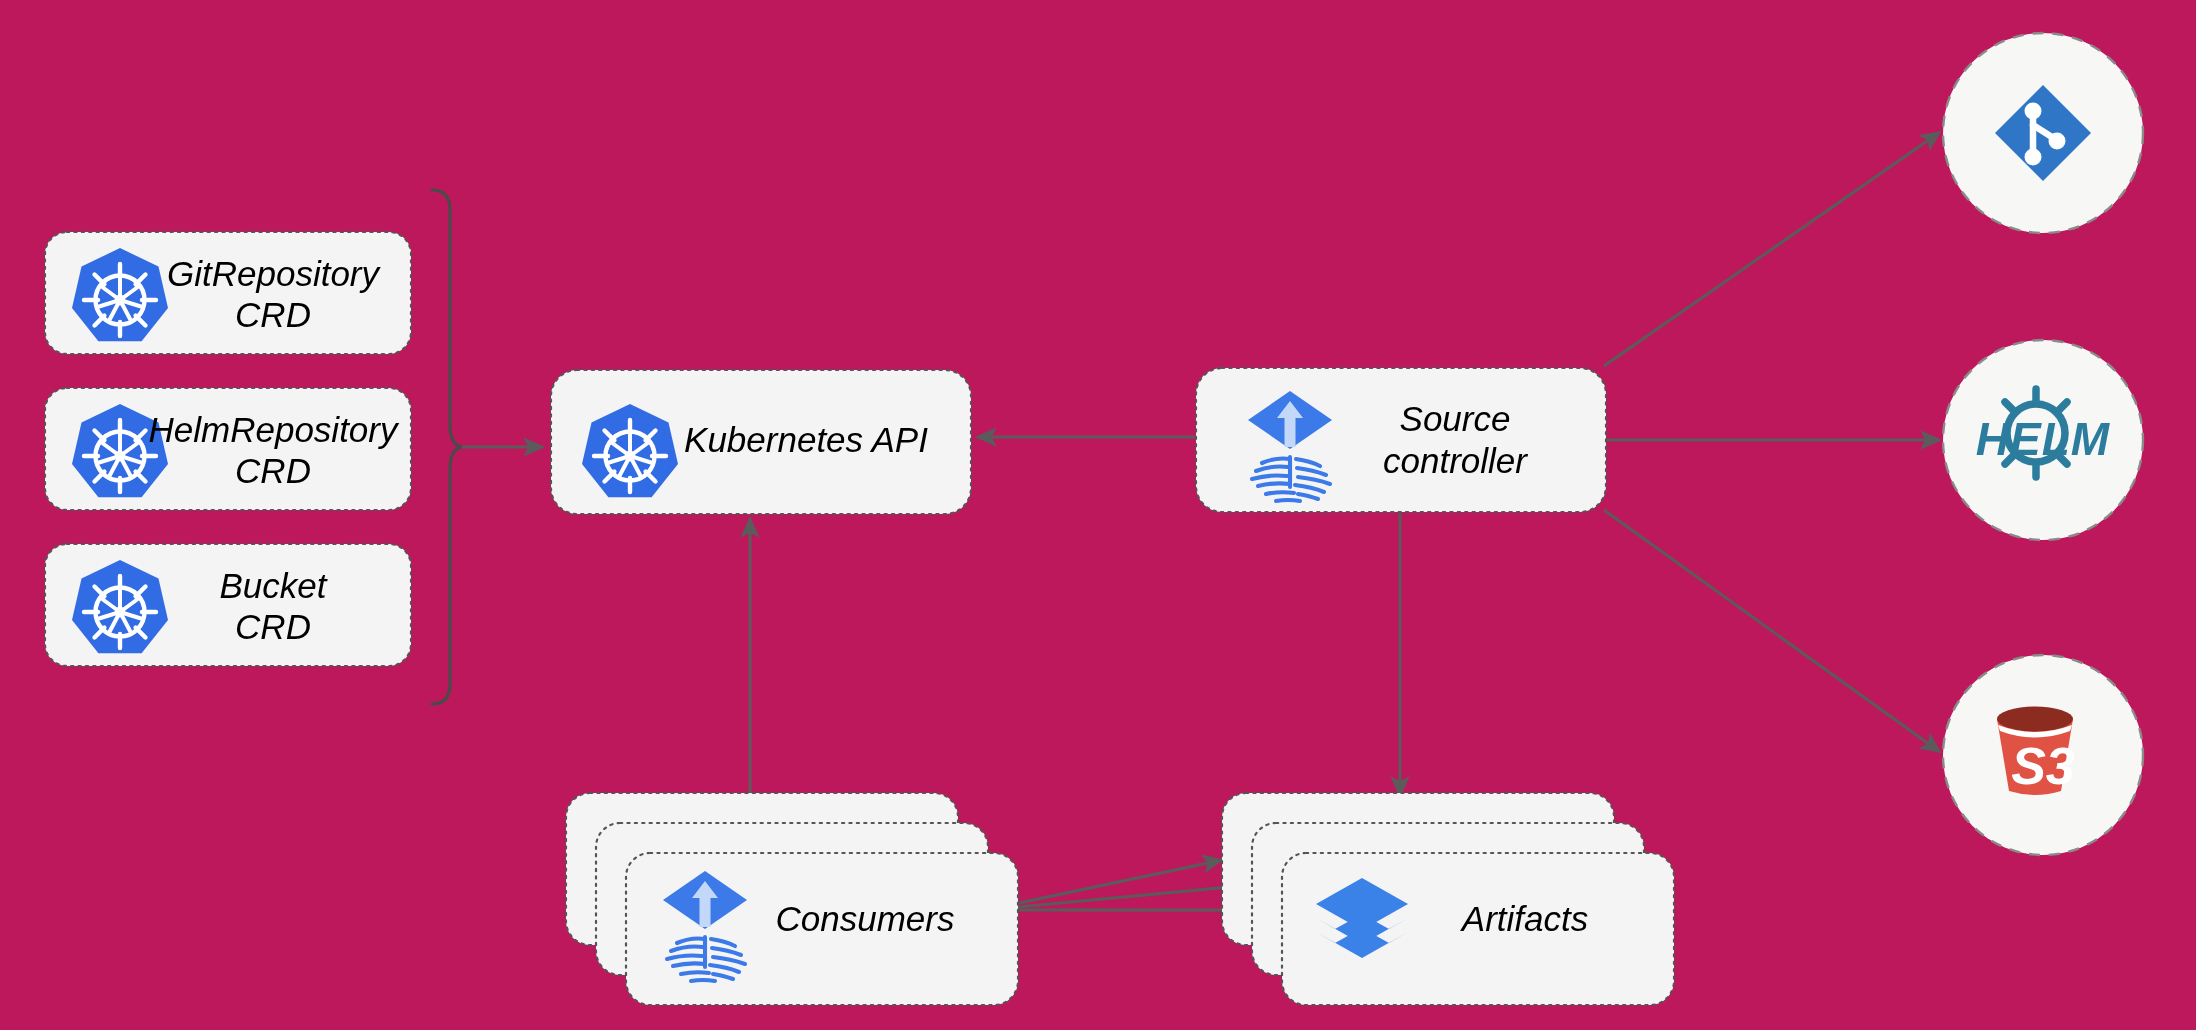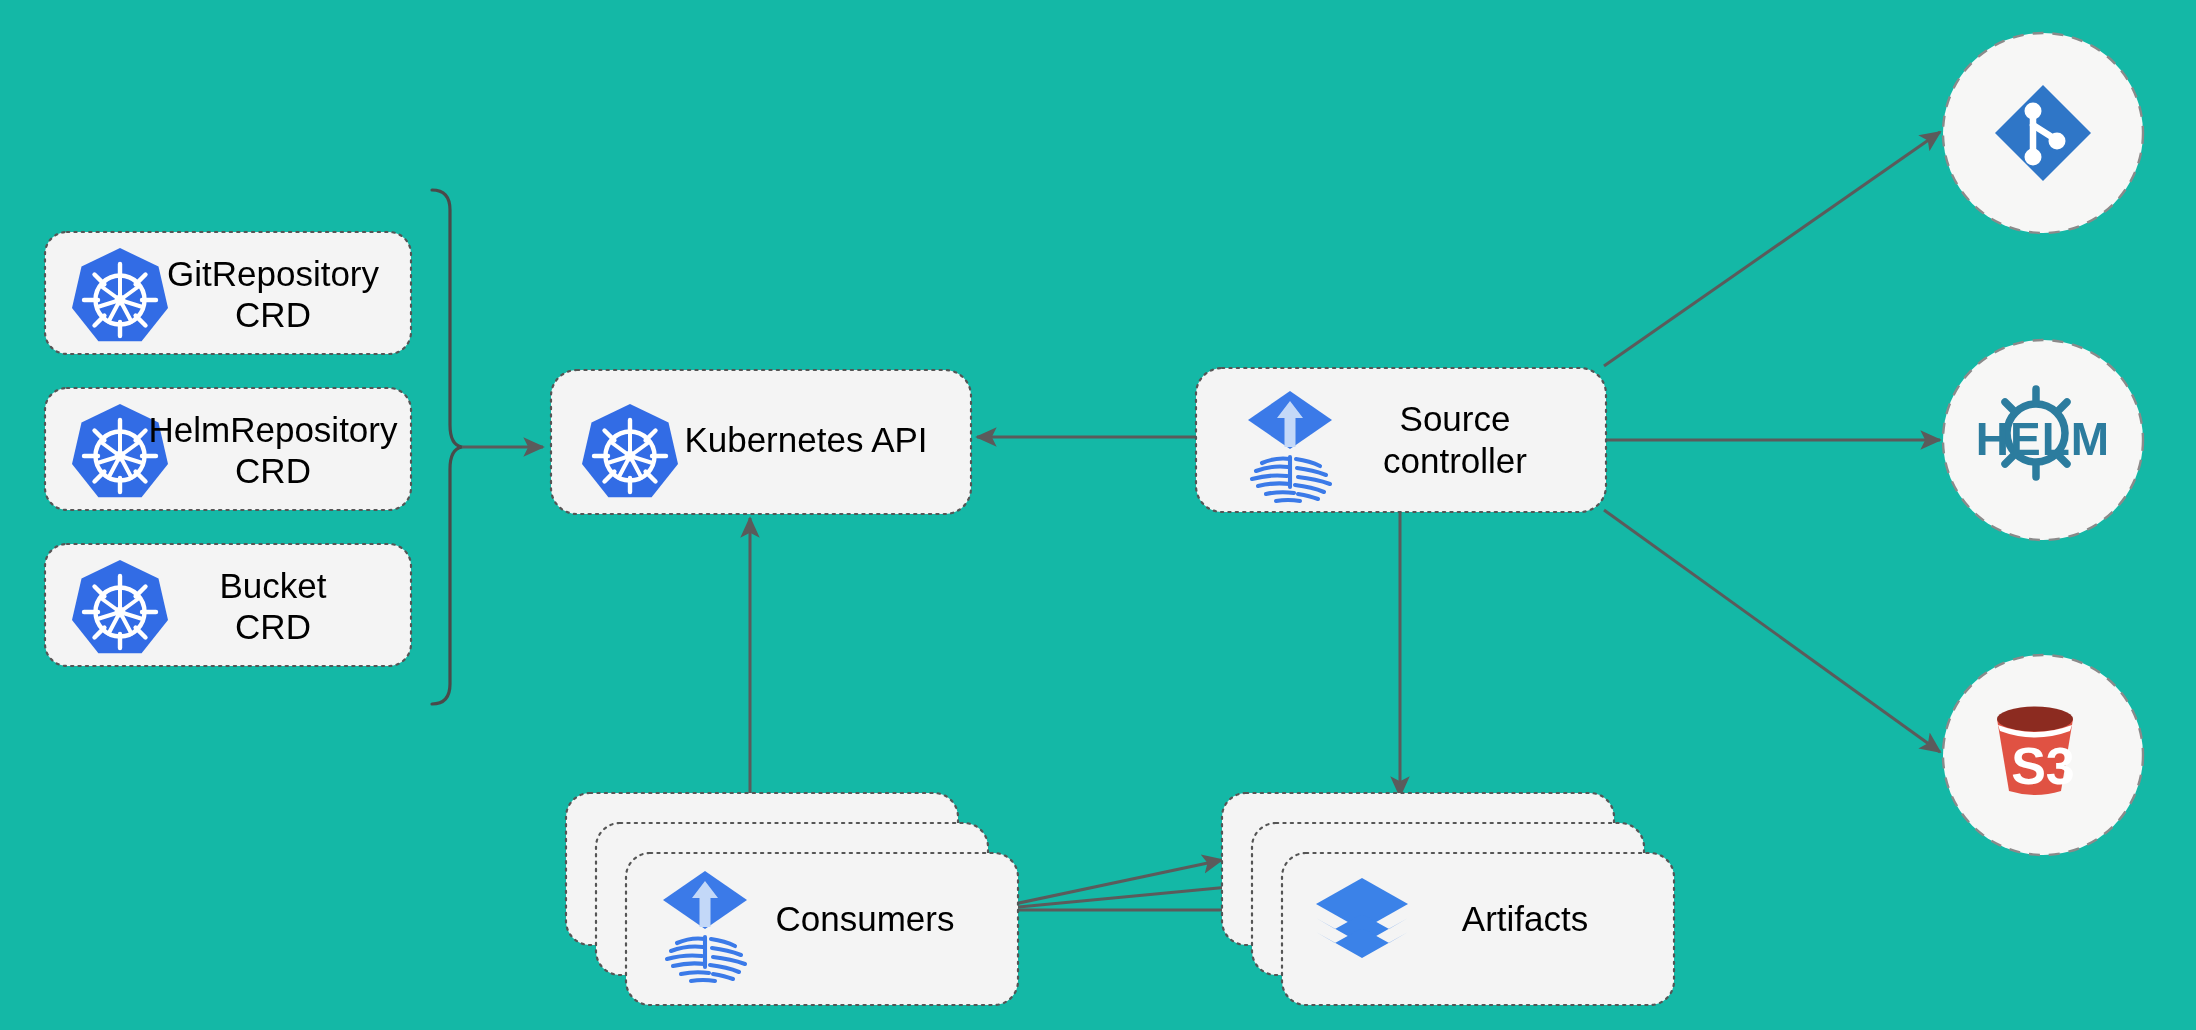--- a/index.html
+++ b/index.html
@@ -4,23 +4,24 @@
 <style>
   html, body {
     margin: 0;
     padding: 0;
     background: #ffffff;
   }
   #canvas {
     position: relative;
     width: 2196px;
     height: 1030px;
-    background: #14b8a6;
+    background: #be185d;
     font-family: "Liberation Sans", sans-serif;
     overflow: hidden;
+    font-style: italic;
   }
   #diagram {
     position: absolute;
     top: 0; left: 0;
     width: 2196px;
     height: 1030px;
     display: block;
   }
   .node-box {
     fill: #f4f4f4;

